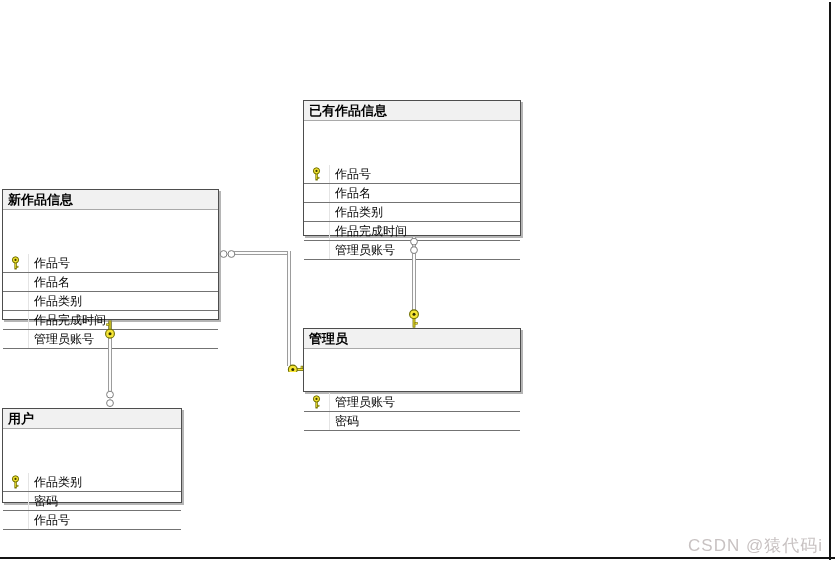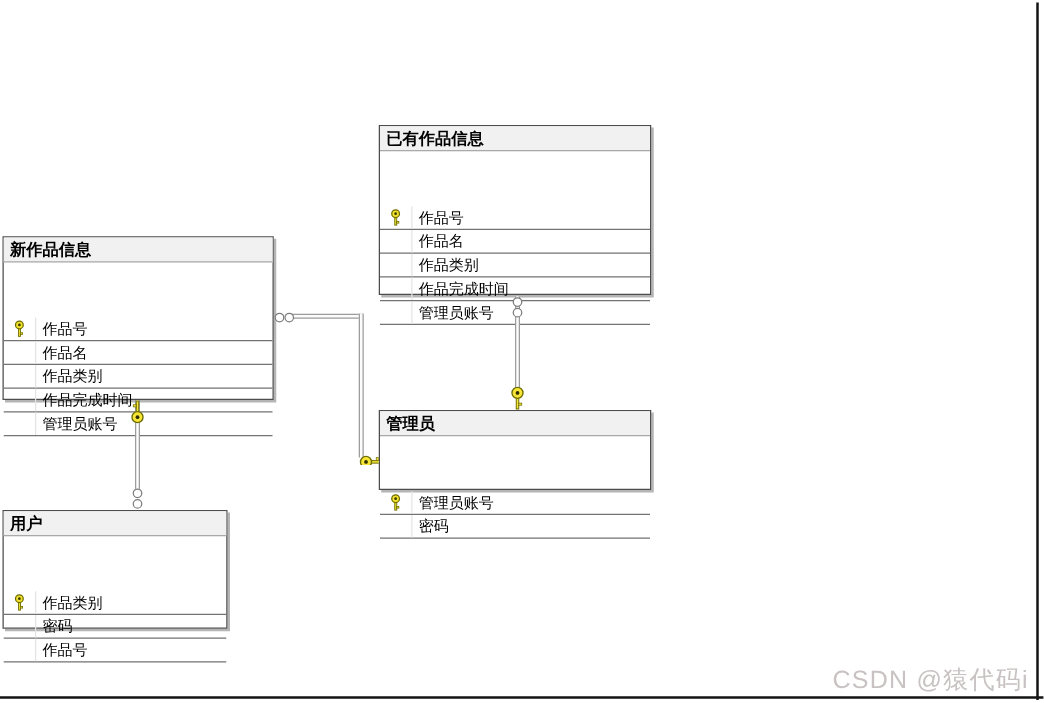--- a/index.html
+++ b/index.html
@@ -36,21 +36,21 @@
 
   
   .seg { position:absolute; background:#fcfcfc; }
   .seg.h { height:4px; border-top:1px solid #9c9c9c; border-bottom:1px solid #9c9c9c; }
   .seg.v { width:4px; border-left:1px solid #9c9c9c; border-right:1px solid #9c9c9c; }
   .conn-icon { position:absolute; line-height:0; }
 
   
   #watermark {
     position:absolute; right:12px; bottom:5px;
-    font-size:20px; color:#c8c2c2; letter-spacing:1px; white-space:nowrap;margin-top:40px;
+    font-size:17px; color:#c8c2c2; letter-spacing:1px; white-space:nowrap;margin-top:40px;
   }
   #edge-right  { position:absolute; left:829px; top:2px; width:2px; height:558px; background:#141414; }
   #edge-bottom { position:absolute; left:0; top:557px; width:835px; height:2px; background:#141414; }
 </style>
 </head>
 <body>
 
 <div id="canvas">
   <div id="tables-layer">
       <div class="db-table" style="left: 303px; top: 100px; width: 218px; height: 136px;">

